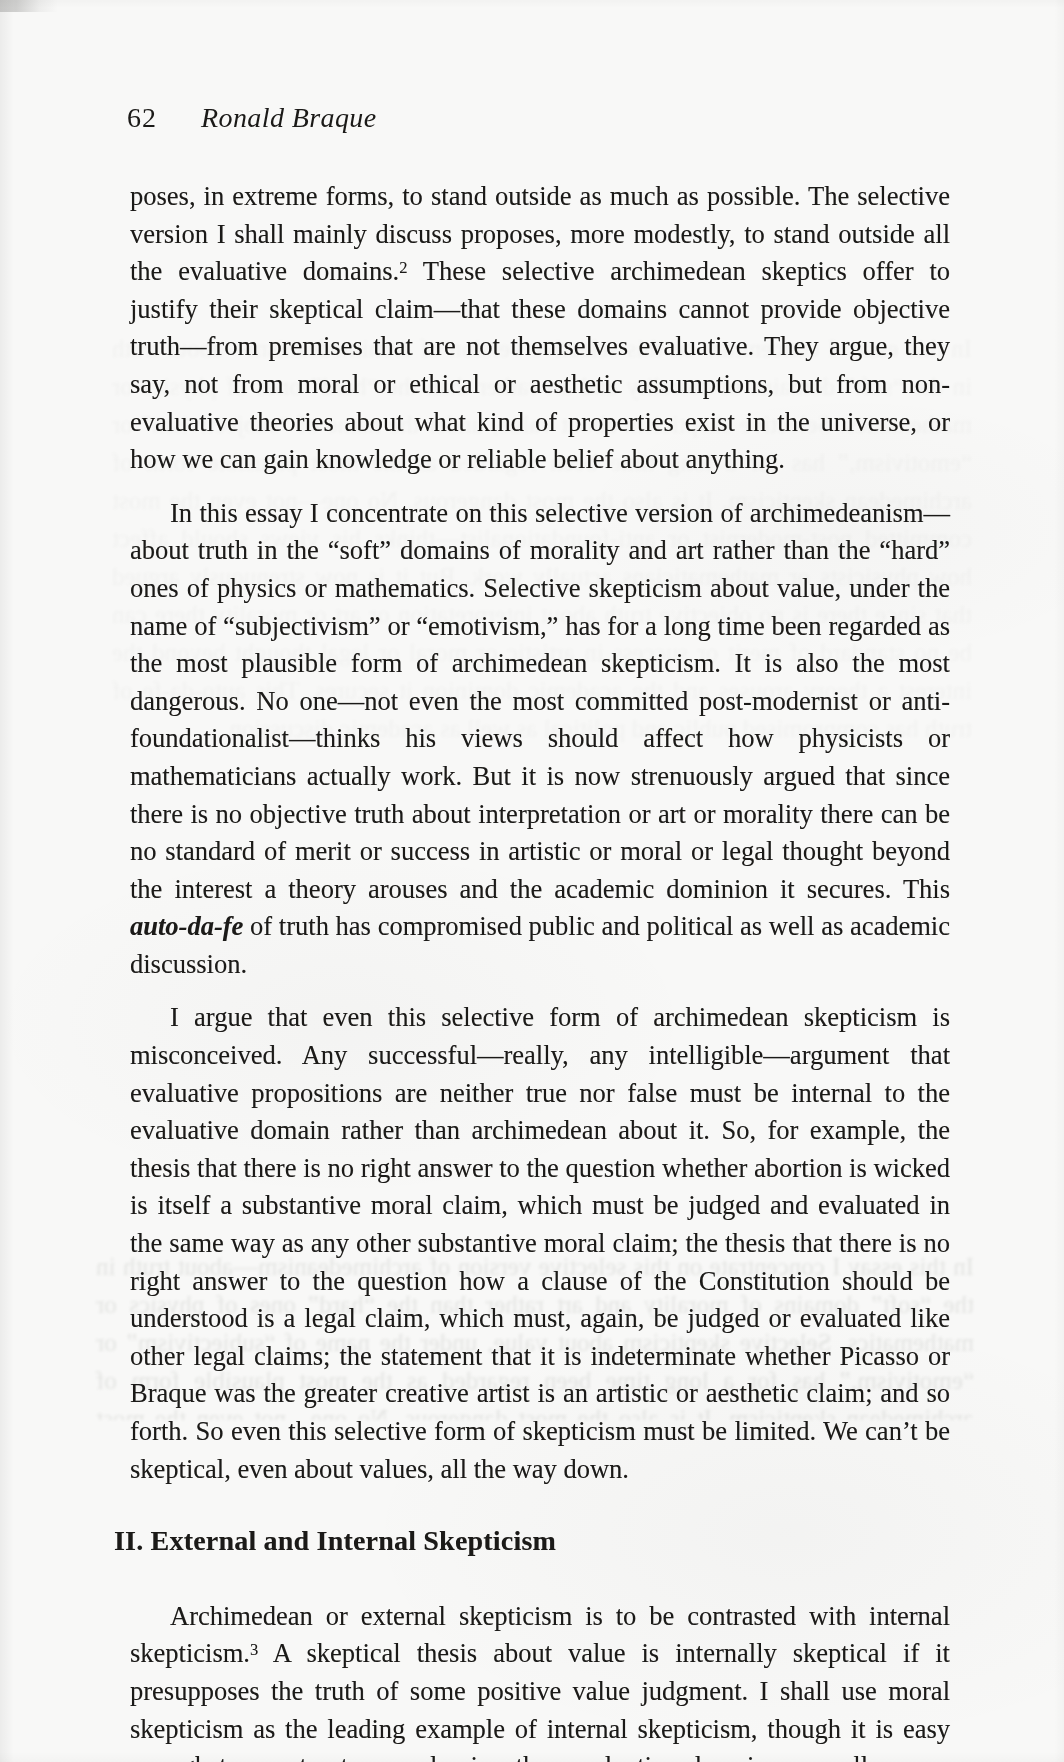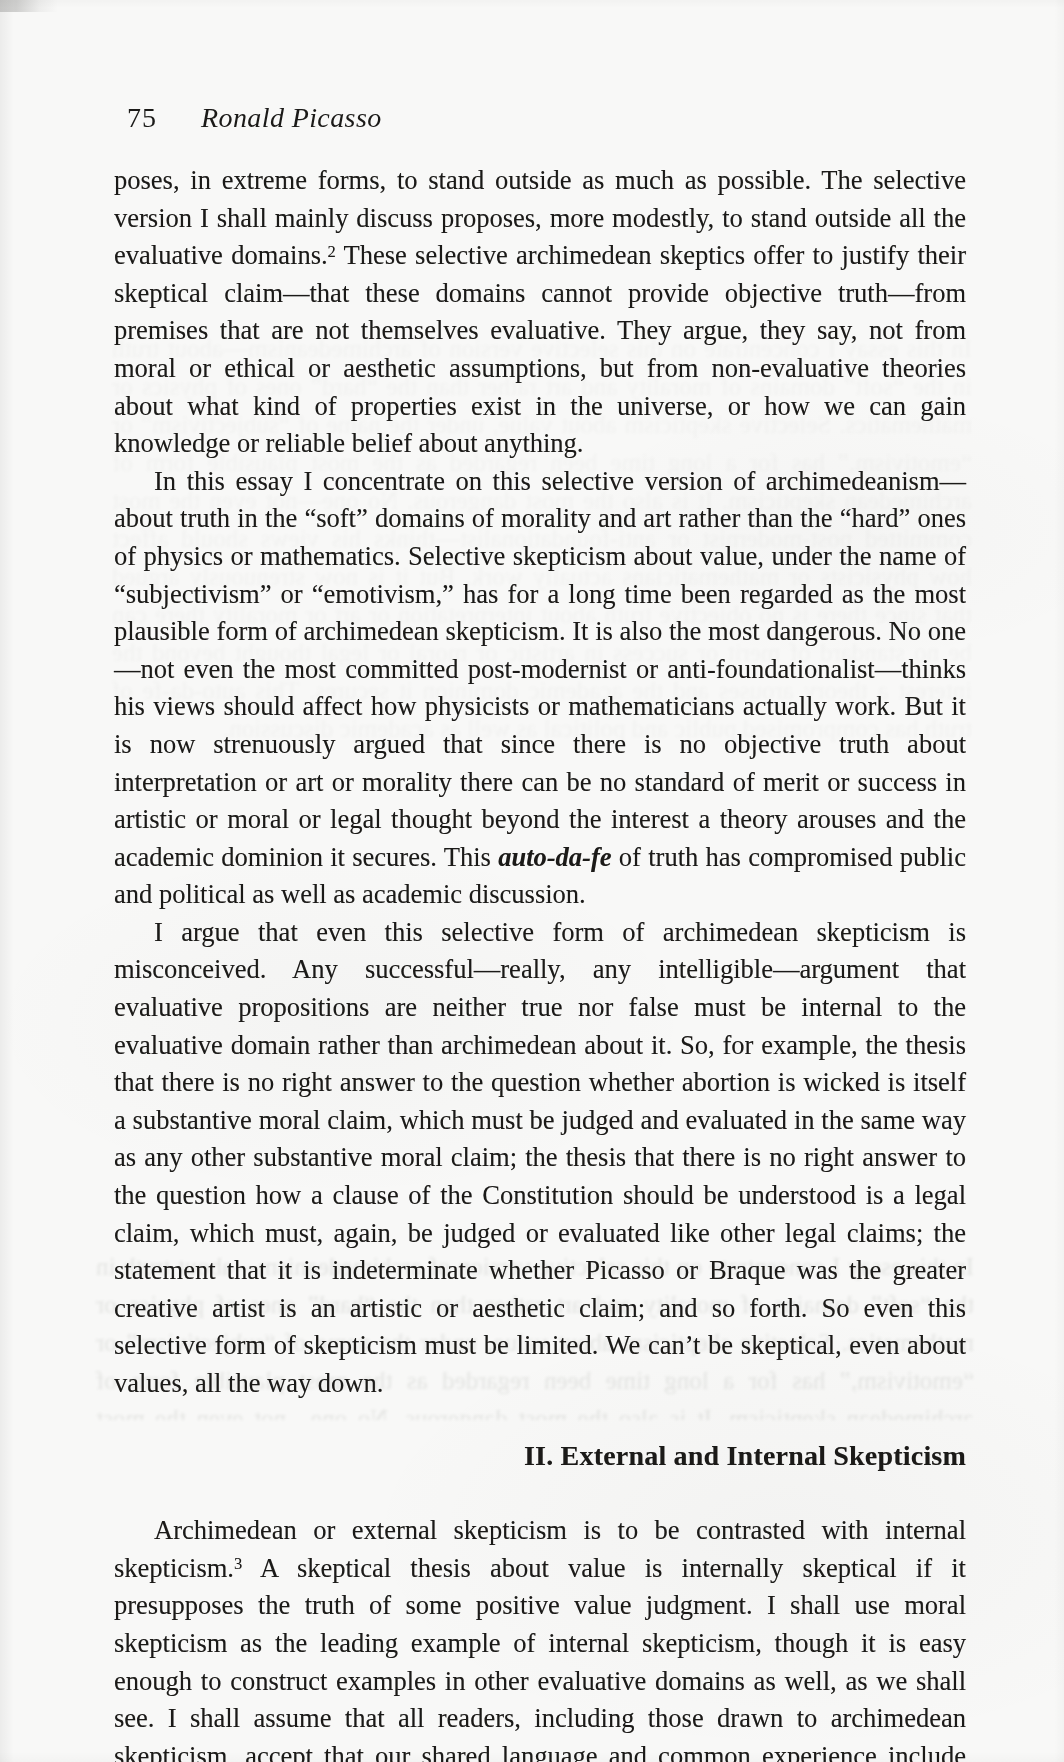--- a/index.html
+++ b/index.html
@@ -29,44 +29,44 @@
     position:absolute;top:103px;left:127px;z-index:2;
     font-size:28px;line-height:1.1;white-space:nowrap;
   }
   .pagenum{letter-spacing:1px;}
   .runtitle{font-style:italic;margin-left:44px;letter-spacing:0.4px;}
   main{
     position:absolute;top:162px;left:114px;width:852px;z-index:2;
     font-size:26.5px;line-height:37.6px;text-align:justify;
     text-shadow:0.2px 0.2px 0.6px rgba(30,28,25,0.32);
   }
-  main p{margin:0;}
+  main p{margin:16px;}
   main p.indent{text-indent:40px;}
   main h2{
     font-size:28px;font-weight:bold;margin:34px 0 38px 0;
-    letter-spacing:0.2px;text-align:right;
+    letter-spacing:0.2px;text-align:left;
   }
   sup{font-size:0.62em;line-height:0;vertical-align:baseline;position:relative;top:-0.45em;}
   em{font-style:italic;font-weight:bold;}
   .ghost{
     position:absolute;z-index:1;pointer-events:none;overflow:hidden;
     transform:scaleX(-1);filter:blur(1.6px);
     color:#595e54;text-align:justify;
   }
   .ghost-a{top:1248px;left:96px;width:878px;height:172px;opacity:0.13;font-size:25px;line-height:38px;}
   .ghost-b{top:330px;left:112px;width:860px;height:880px;opacity:0.042;font-size:25px;line-height:38px;}
 </style>
 </head>
 <body>
 
 <div class="page">
   <div class="corner-mark"></div>
 
   <header>
-    <span class="pagenum">75</span><span class="runtitle">Ronald Picasso</span>
+    <span class="pagenum">62</span><span class="runtitle">Ronald Braque</span>
   </header>
 
   <div class="ghost ghost-b" aria-hidden="true">In this essay I concentrate on this selective version of archimedeanism—about truth in the “soft” domains of morality and art rather than the “hard” ones of physics or mathematics. Selective skepticism about value, under the name of “subjectivism” or “emotivism,” has for a long time been regarded as the most plausible form of archimedean skepticism. It is also the most dangerous. No one—not even the most committed post-modernist or anti-foundationalist—thinks his views should affect how physicists or mathematicians actually work. But it is now strenuously argued that since there is no objective truth about interpretation or art or morality there can be no standard of merit or success in artistic or moral or legal thought beyond the interest a theory arouses and the academic dominion it secures. This auto-da-fe of truth has compromised public and political as well as academic discussion.</div>
   <div class="ghost ghost-a" aria-hidden="true">In this essay I concentrate on this selective version of archimedeanism—about truth in the “soft” domains of morality and art rather than the “hard” ones of physics or mathematics. Selective skepticism about value, under the name of “subjectivism” or “emotivism,” has for a long time been regarded as the most plausible form of archimedean skepticism. It is also the most dangerous. No one—not even the most committed post-modernist or anti-foundationalist—thinks his views should affect how physicists or mathematicians actually work. But it is now strenuously argued that since there is no objective truth about interpretation or art or morality there can be no standard of merit or success in artistic or moral or legal thought beyond the interest a theory arouses and the academic dominion it secures. This auto-da-fe of truth has compromised public and political as well as academic discussion.</div>
 
   <main id="content">
       <p><span>poses, in extreme forms, to stand outside as much as possible. The selective version I shall mainly discuss proposes, more modestly, to stand outside all the evaluative domains.</span><sup>2</sup><span> These selective archimedean skeptics offer to justify their skeptical claim—that these domains cannot provide objective truth—from premises that are not themselves evaluative. They argue, they say, not from moral or ethical or aesthetic assumptions, but from non-evaluative theories about what kind of properties exist in the universe, or how we can gain knowledge or reliable belief about anything.</span></p>
       <p class="indent"><span>In this essay I concentrate on this selective version of archimedeanism—about truth in the “soft” domains of morality and art rather than the “hard” ones of physics or mathematics. Selective skepticism about value, under the name of “subjectivism” or “emotivism,” has for a long time been regarded as the most plausible form of archimedean skepticism. It is also the most dangerous. No one—not even the most committed post-modernist or anti-foundationalist—thinks his views should affect how physicists or mathematicians actually work. But it is now strenuously argued that since there is no objective truth about interpretation or art or morality there can be no standard of merit or success in artistic or moral or legal thought beyond the interest a theory arouses and the academic dominion it secures. This </span><em>auto-da-fe</em><span> of truth has compromised public and political as well as academic discussion.</span></p>
       <p class="indent"><span>I argue that even this selective form of archimedean skepticism is misconceived. Any successful—really, any intelligible—argument that evaluative propositions are neither true nor false must be internal to the evaluative domain rather than archimedean about it. So, for example, the thesis that there is no right answer to the question whether abortion is wicked is itself a substantive moral claim, which must be judged and evaluated in the same way as any other substantive moral claim; the thesis that there is no right answer to the question how a clause of the Constitution should be understood is a legal claim, which must, again, be judged or evaluated like other legal claims; the statement that it is indeterminate whether Picasso or Braque was the greater creative artist is an artistic or aesthetic claim; and so forth. So even this selective form of skepticism must be limited. We can’t be skeptical, even about values, all the way down.</span></p>
       <h2>II. External and Internal Skepticism</h2>

